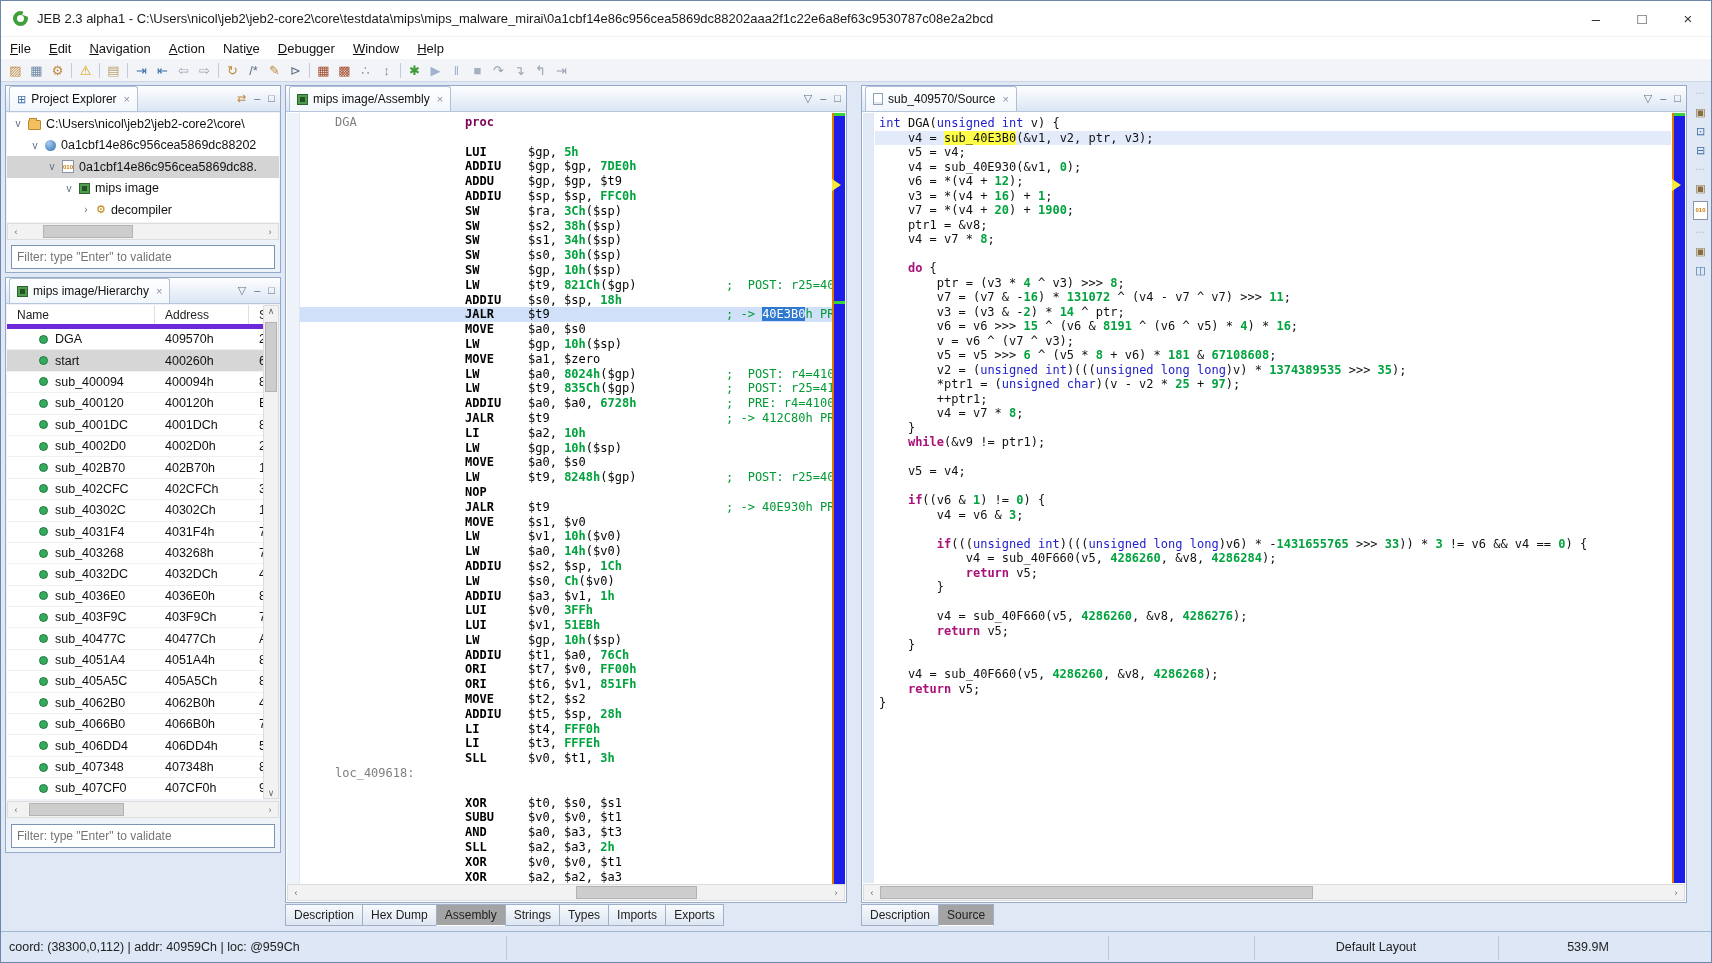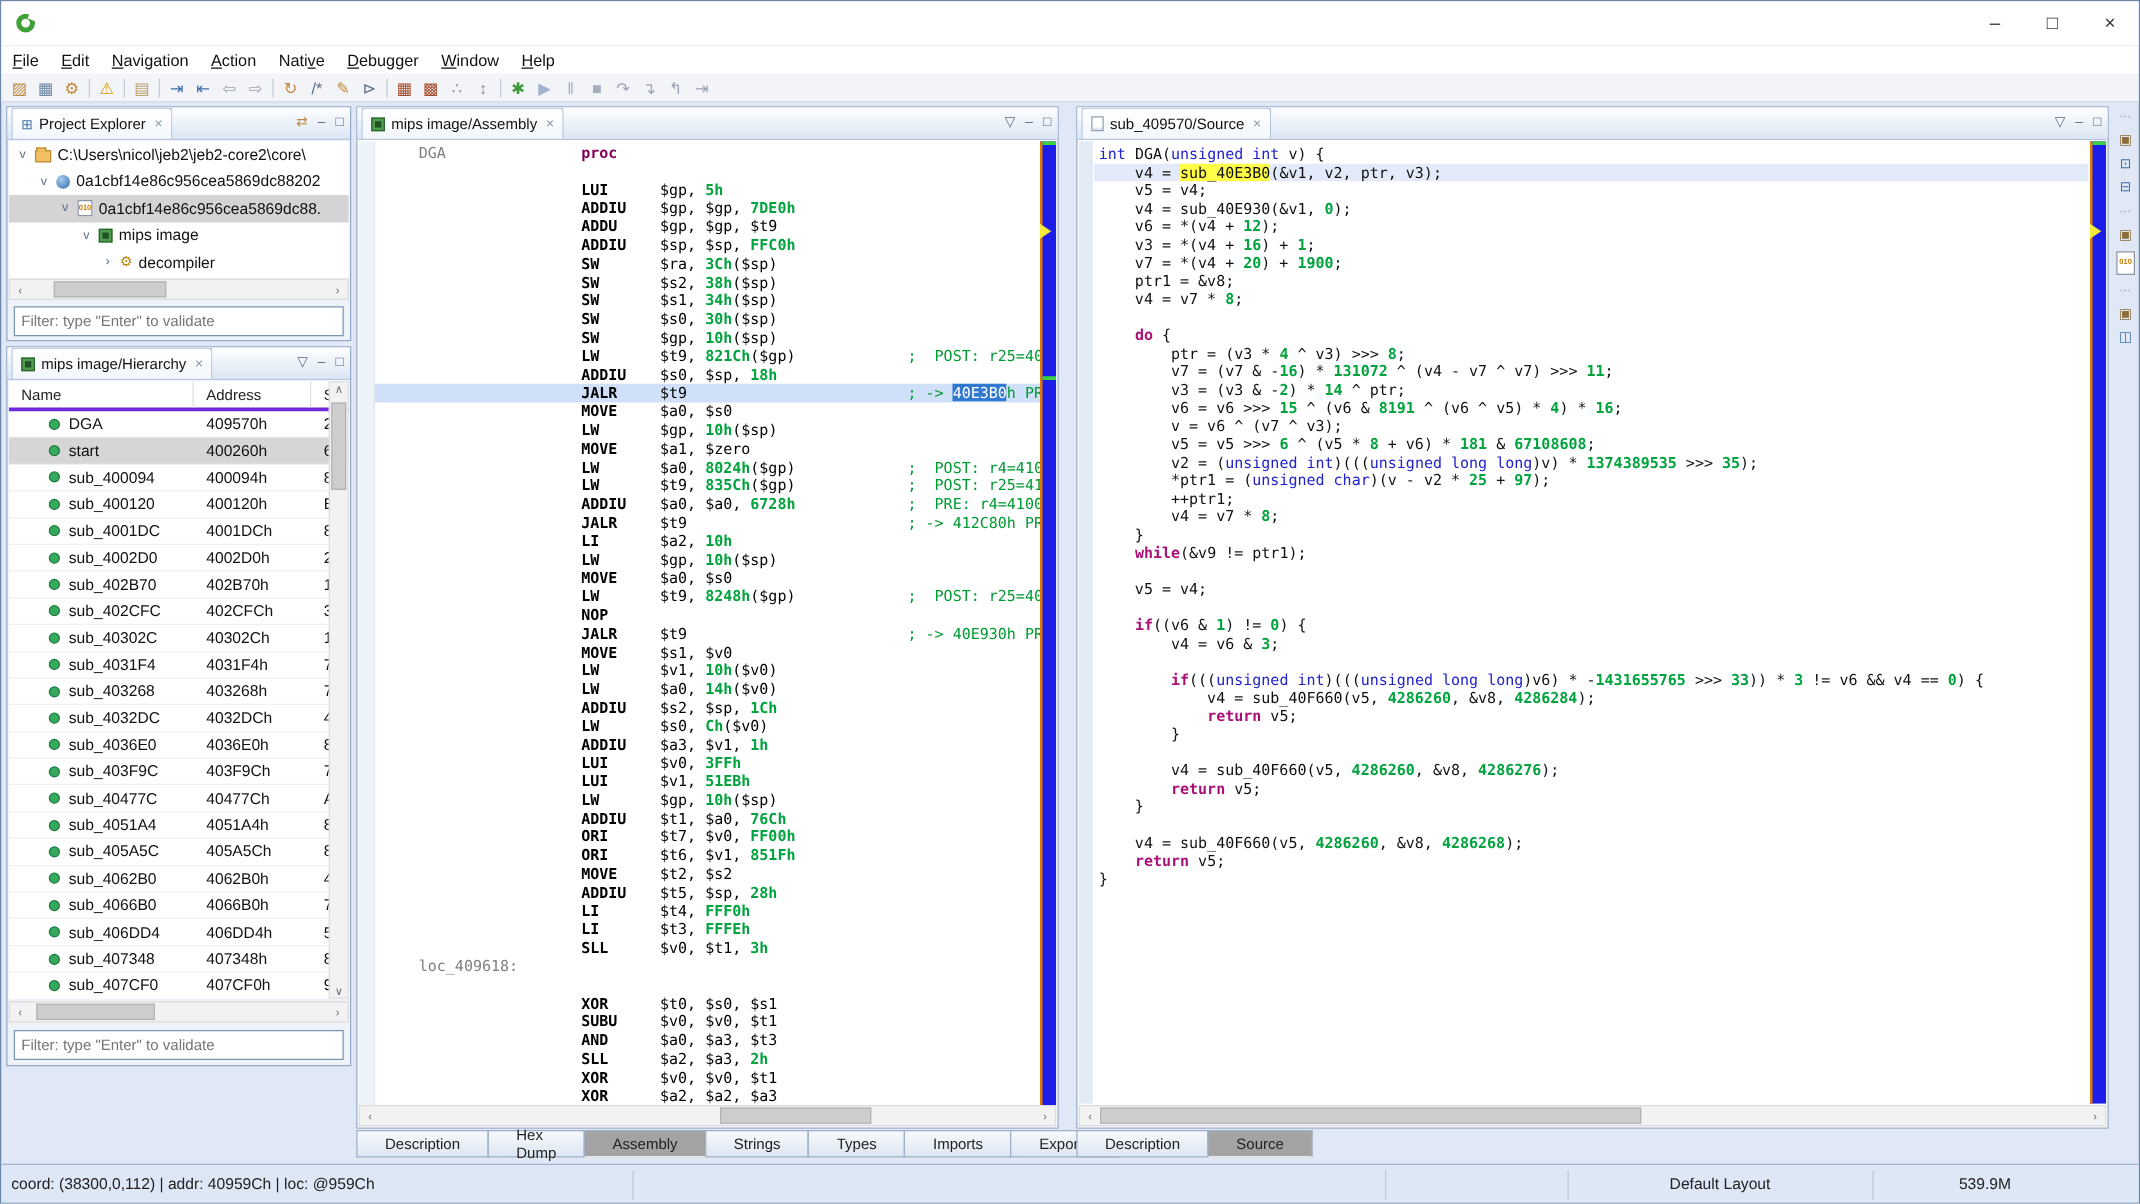--- a/index.html
+++ b/index.html
@@ -51,21 +51,21 @@
   .hscroll .arr,.vscroll .arr{width:16px;text-align:center;color:#6a6a6a;font-size:9px;flex:none}
   .hscroll .track{position:relative;flex:1;height:100%}
   .hthumb{position:absolute;top:1px;bottom:1px;background:#cdcdcd;border:1px solid #b3b3b3}
   .vscroll{position:absolute;width:16px;background:#f2f2f2;border:1px solid #dcdcdc}
   .vthumb{position:absolute;left:1px;right:1px;background:#cdcdcd;border:1px solid #b3b3b3}
   .filter{position:absolute;left:5px;right:5px;height:24px;border:1px solid #7a94b5;padding:0 5px;font-size:12px;font-family:"Liberation Sans",sans-serif;background:#fff}
 
   
   #hier-panel{left:4px;top:276px;width:276px;height:576px;background:#eef3fa}
   #hier-body{position:absolute;top:27px;left:1px;right:1px;bottom:53px;background:#fff;overflow:hidden}
-  .hier-header{display:flex;height:24px;align-items:center;border-bottom:3px solid #6d28d9;color:#222}
+  .hier-header{display:flex;height:24px;align-items:center;border-bottom:5px solid #6d28d9;color:#222}
   .hier-header .hc{padding-left:10px;height:100%;display:flex;align-items:center;border-right:1px solid #e0e0e0;flex:none}
   .hier-row{display:flex;height:21.4px;align-items:center;border-bottom:1px solid #f0f0f0;font-size:12.5px}
   .hier-row.selected{background:#d6d6d6}
   .hc-name{width:148px;flex:none;display:flex;align-items:center;gap:7px;padding-left:32px;overflow:hidden}
   .hc-addr{width:94px;flex:none;padding-left:10px}
   .hc-size{width:40px;flex:none;padding-left:10px}
 
   
   #asm-panel{left:284px;top:84px;width:562px;height:818px}
   #asm-body{position:absolute;top:27px;left:1px;right:1px;bottom:18px;background:#fff;overflow:hidden}
@@ -90,21 +90,21 @@
   #src-lines{position:absolute;left:12px;top:3px;right:14px;bottom:0;font-family:"DejaVu Sans Mono",monospace;font-size:12px;overflow:hidden}
   .src-line{height:14.5px;line-height:14.5px;white-space:pre;padding-left:4px}
   .src-line.hl{background:#e3ebfa}
   .hlw{background:#ffff49}
   .kwt{color:#2121cc}
   .kwc{color:#aa1077;font-weight:600}
   .num{color:#00a33d;font-weight:600}
 
   
   .btabs{position:absolute;height:24px;display:flex;align-items:flex-start}
-  .btab{height:22px;display:flex;align-items:center;padding:0 22px;font-size:12px;background:linear-gradient(#f7fafd,#dde6f2);border:1px solid #9fb0c8;margin-left:-1px;color:#222}
+  .btab{height:22px;display:flex;align-items:center;padding:0 8px;font-size:12px;background:linear-gradient(#f7fafd,#dde6f2);border:1px solid #9fb0c8;margin-left:-1px;color:#222}
   .btab.active{background:#a3a3a3;border-bottom-color:#fff;font-weight:400}
   #asm-btabs{left:285px;top:903px;width:562px}
   #src-btabs{left:861px;top:903px;width:826px}
 
   
   #right-strip{position:absolute;left:1689px;top:84px;width:21px;height:700px;display:flex;flex-direction:column;align-items:center;gap:6px;padding-top:2px}
   .rs-icon{font-size:11px;line-height:13px;color:#3f6fa8;text-align:center}
   .rs-dots{color:#9aa6b5;font-size:9px;letter-spacing:1px}
   .rs-bin{font-size:6px;font-weight:bold;color:#c87a00;border:1px solid #8a94a5;background:#fff;padding:2px 1px}
 
@@ -115,20 +115,21 @@
   #status-layout{position:absolute;left:1253px;width:244px;top:8px;text-align:center}
   #status-mem{position:absolute;left:1497px;width:180px;top:8px;text-align:center}
 </style>
 </head>
 <body>
 
 <div class="screen">
 
   <div id="titlebar">
     <div class="jeb-logo"></div>
+    <div id="title-text">JEB 2.3 alpha1 - C:\Users\nicol\jeb2\jeb2-core2\core\testdata\mips\mips_malware_mirai\0a1cbf14e86c956cea5869dc88202aaa2f1c22e6a8ef63c9530787c08e2a2bcd</div>
     <div id="win-controls">
         <div class="win-btn">–</div>
         <div class="win-btn">□</div>
         <div class="win-btn">×</div>
       </div>
   </div>
 
   <div id="menubar">
     <div id="menu-items" style="display:flex">
         <div class="menu-item"><u>F</u>ile</div>

